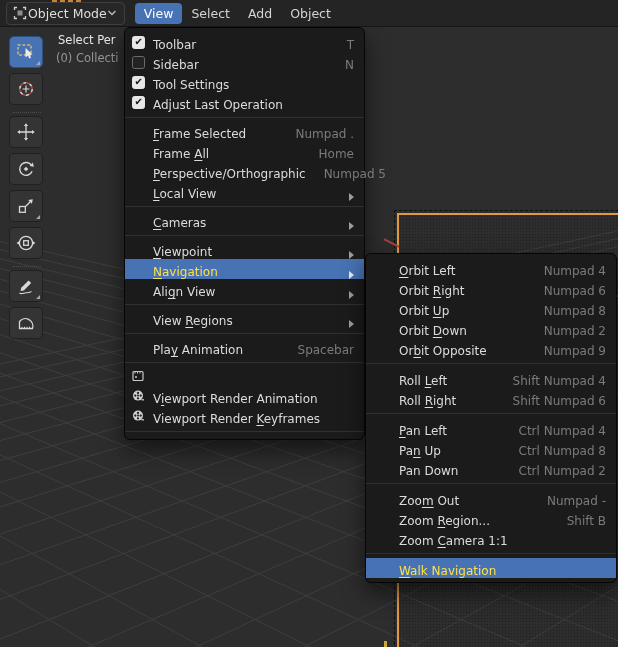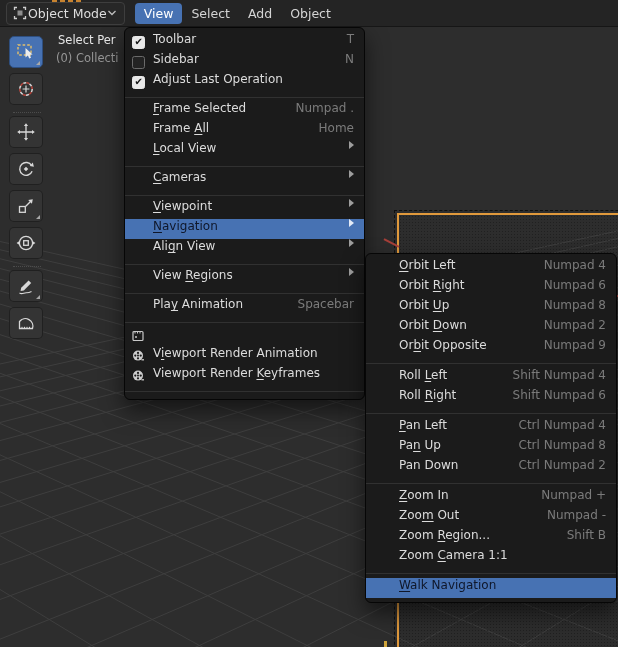--- a/index.html
+++ b/index.html
@@ -39,23 +39,23 @@
   .tbtn.active{background:#4772b3;border-color:#2e4f80}
   .tbtn.badge::after{content:"";position:absolute;right:2px;bottom:2px;
         border-left:4px solid transparent;border-bottom:4px solid #a8a8a8}
   .tsep{height:6px;position:relative}
   .tsep::after{content:"";position:absolute;left:4px;right:4px;top:2px;border-top:1px dotted #4c4c4c}
   
   .menu{position:absolute;background:#1b1b1b;border:1px solid #060606;border-radius:6px;
         box-shadow:0 10px 22px rgba(0,0,0,.55);padding:4px 0;box-sizing:border-box;z-index:10}
   #view-menu{left:124px;top:27px;width:241px}
   #nav-menu{left:365px;top:253px;width:252px;z-index:11}
-  .mrow{display:flex;align-items:flex-start;height:20px;padding:0 10px 0 28px;position:relative;color:#dcdcdc}
+  .mrow{display:flex;align-items:flex-end;height:20px;padding:0 10px 0 28px;position:relative;color:#dcdcdc}
   #nav-menu .mrow{padding-left:33px}
-  .mrow.hl{background:#4772b3;color:#0f172a}
+  .mrow.hl{background:#4772b3;color:#fde047}
   .lbl{white-space:nowrap}
   u{text-decoration:underline;text-underline-offset:2px;text-decoration-thickness:1px}
   .sc{margin-left:auto;padding-left:18px;color:#7b7b7b;white-space:nowrap}
   .arr{margin-left:auto;width:0;height:0;border-left:5px solid #9d9d9d;
        border-top:4px solid transparent;border-bottom:4px solid transparent}
   .mrow.hl .arr{border-left-color:#e4ebf7}
   .msep{height:9px;position:relative}
   #nav-menu .msep{height:10px}
   .msep::after{content:"";position:absolute;left:0;right:0;top:50%;border-top:1px solid #313131}
   .cb{position:absolute;left:7px;top:3.5px;width:13px;height:13px;border-radius:2.5px;
@@ -206,30 +206,38 @@
     <span class="lbl">Toolbar</span>
     <span class="sc">T</span>
   </div>
   <div class="mrow">
     <span class="cb"></span>
     <span class="lbl">Sidebar</span>
     <span class="sc">N</span>
   </div>
   <div class="mrow">
     <span class="cb on"></span>
+    <span class="lbl">Tool Settings</span>
+  </div>
+  <div class="mrow">
+    <span class="cb on"></span>
     <span class="lbl">Adjust Last Operation</span>
   </div>
   <div class="msep"></div>
   <div class="mrow">
     <span class="lbl"><u>F</u>rame Selected</span>
     <span class="sc">Numpad .</span>
   </div>
   <div class="mrow">
     <span class="lbl">Frame <u>A</u>ll</span>
     <span class="sc">Home</span>
+  </div>
+  <div class="mrow">
+    <span class="lbl"><u>P</u>erspective/Orthographic</span>
+    <span class="sc">Numpad 5</span>
   </div>
   <div class="mrow">
     <span class="lbl"><u>L</u>ocal View</span>
     <span class="arr"></span>
   </div>
   <div class="msep"></div>
   <div class="mrow">
     <span class="lbl"><u>C</u>ameras</span>
     <span class="arr"></span>
   </div>
@@ -329,24 +337,20 @@
   <div class="mrow">
     <span class="lbl">Pa<u>n</u> Up</span>
     <span class="sc">Ctrl Numpad 8</span>
   </div>
   <div class="mrow">
     <span class="lbl">Pan Down</span>
     <span class="sc">Ctrl Numpad 2</span>
   </div>
   <div class="msep"></div>
   <div class="mrow">
-    <span class="lbl"><u>Z</u>oom In</span>
-    <span class="sc">Numpad +</span>
-  </div>
-  <div class="mrow">
     <span class="lbl">Zoo<u>m</u> Out</span>
     <span class="sc">Numpad -</span>
   </div>
   <div class="mrow">
     <span class="lbl">Zoom <u>R</u>egion...</span>
     <span class="sc">Shift B</span>
   </div>
   <div class="mrow">
     <span class="lbl">Zoom <u>C</u>amera 1:1</span>
   </div>

